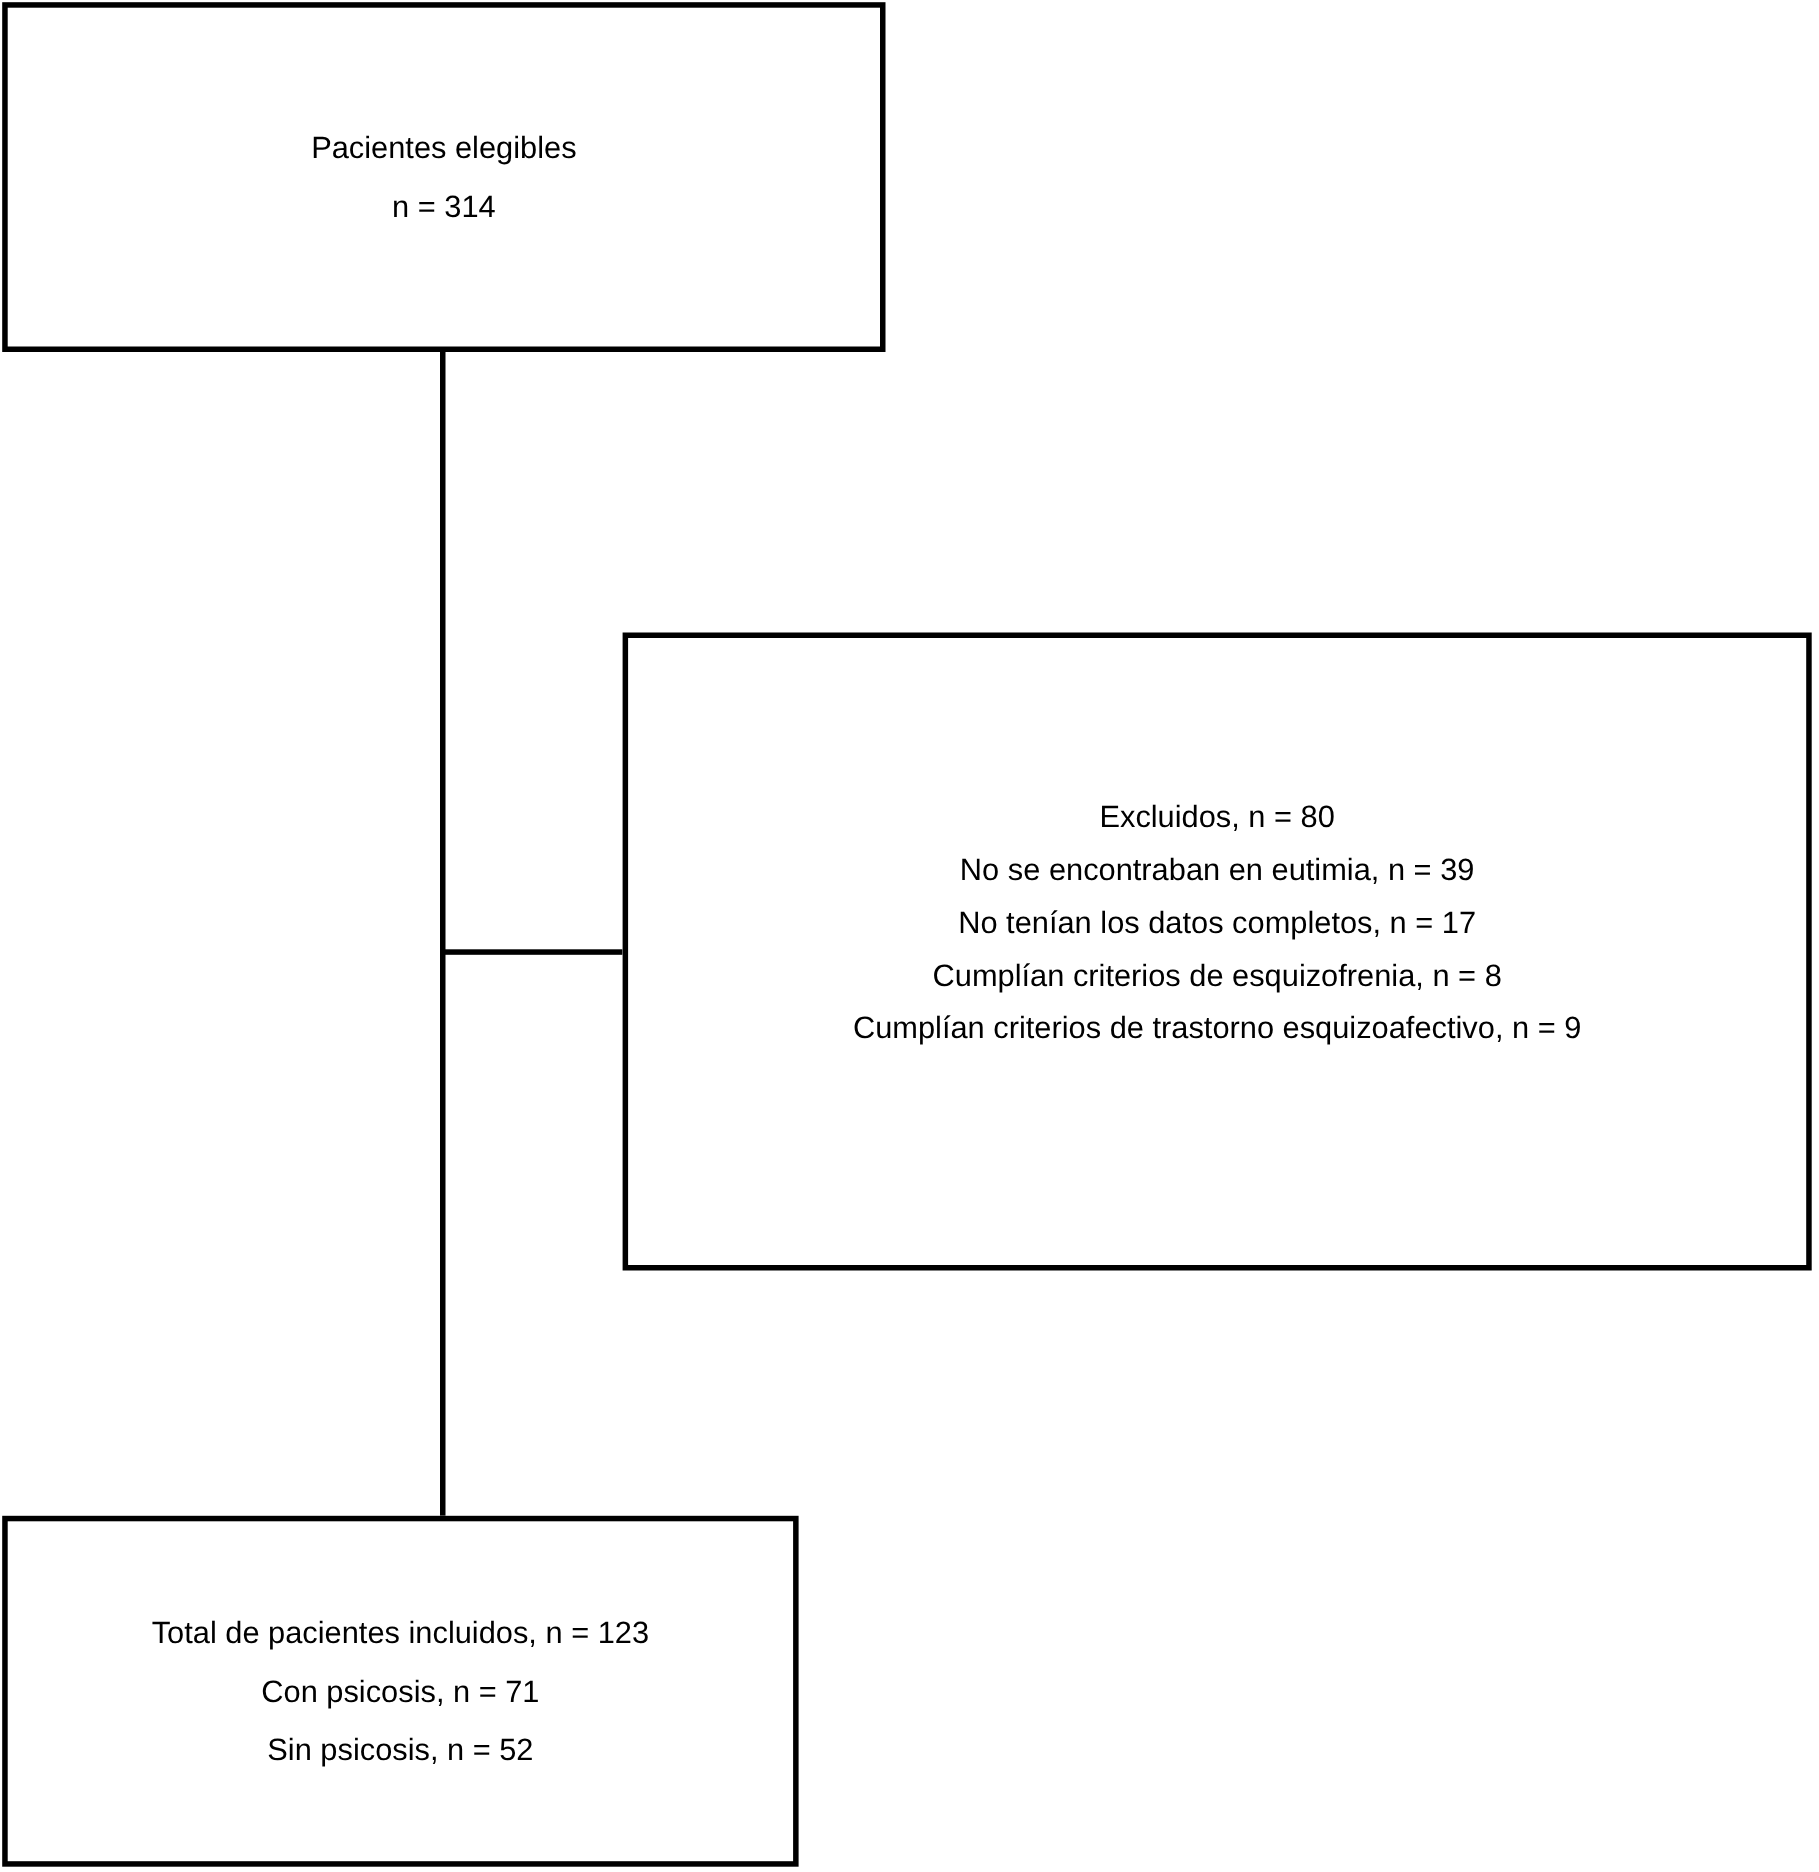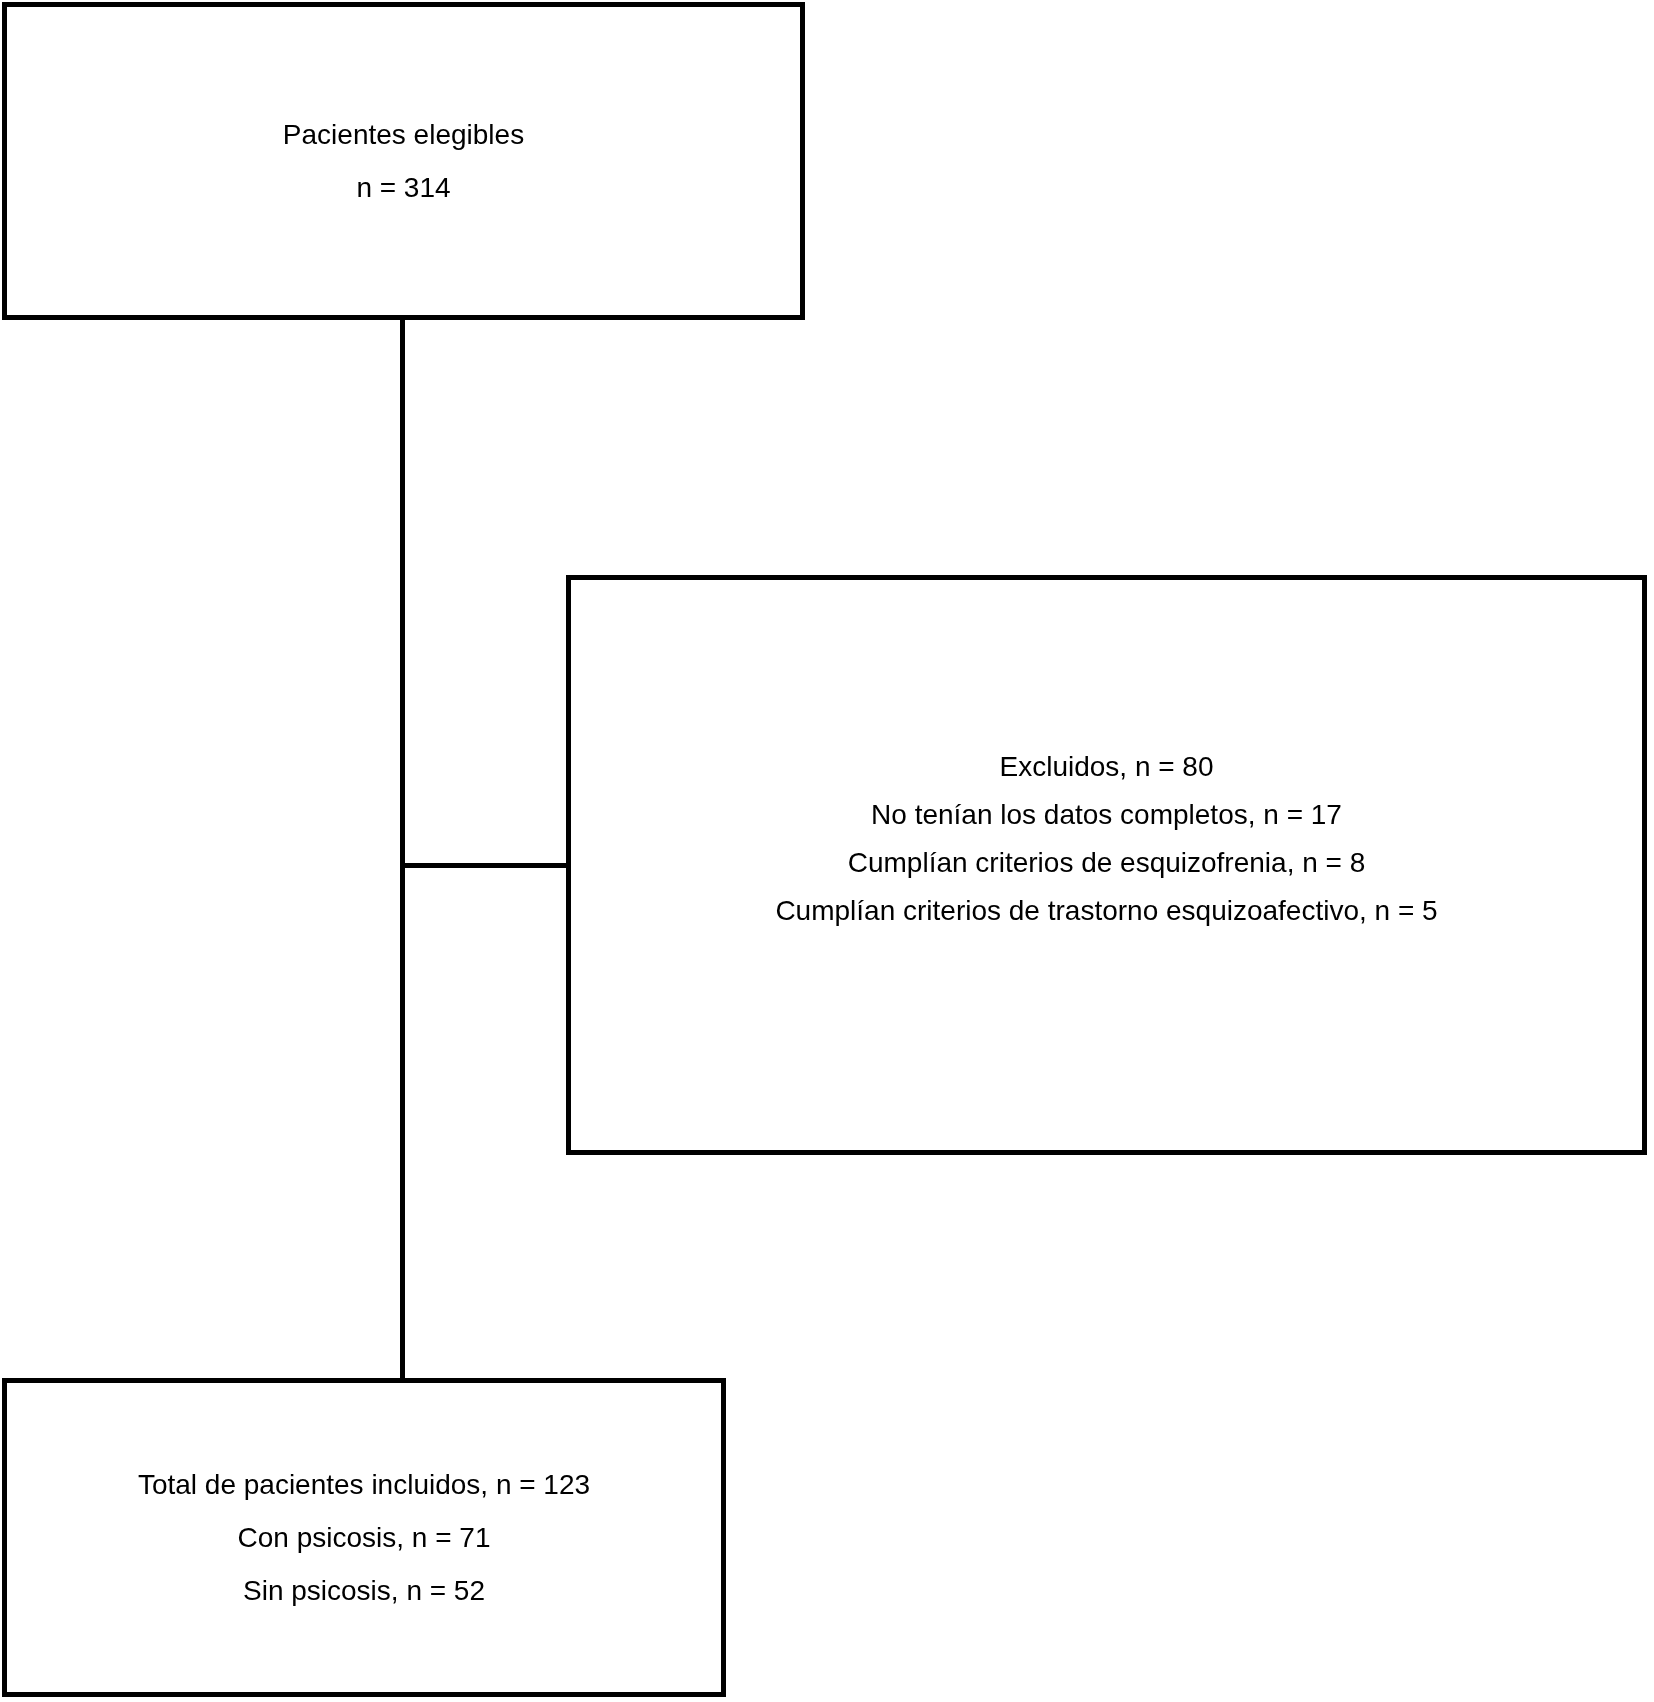--- a/index.html
+++ b/index.html
@@ -88,23 +88,24 @@
       <div class="line">n = 314</div>
     </div>
   </div>
 
   <div class="connector" id="connector-vertical"></div>
   <div class="connector" id="connector-branch"></div>
 
   <div class="box" id="excluded-box">
     <div class="text-block">
       <div class="line">Excluidos, n = 80</div>
+      <div class="line">No se encontraban en eutimia, n = 39</div>
       <div class="line">No tenían los datos completos, n = 17</div>
       <div class="line">Cumplían criterios de esquizofrenia, n = 8</div>
-      <div class="line">Cumplían criterios de trastorno esquizoafectivo, n = 5</div>
+      <div class="line">Cumplían criterios de trastorno esquizoafectivo, n = 9</div>
     </div>
   </div>
 
   <div class="box" id="included-box">
     <div class="text-block">
       <div class="line">Total de pacientes incluidos, n = 123</div>
       <div class="line">Con psicosis, n = 71</div>
       <div class="line">Sin psicosis, n = 52</div>
     </div>
   </div>

